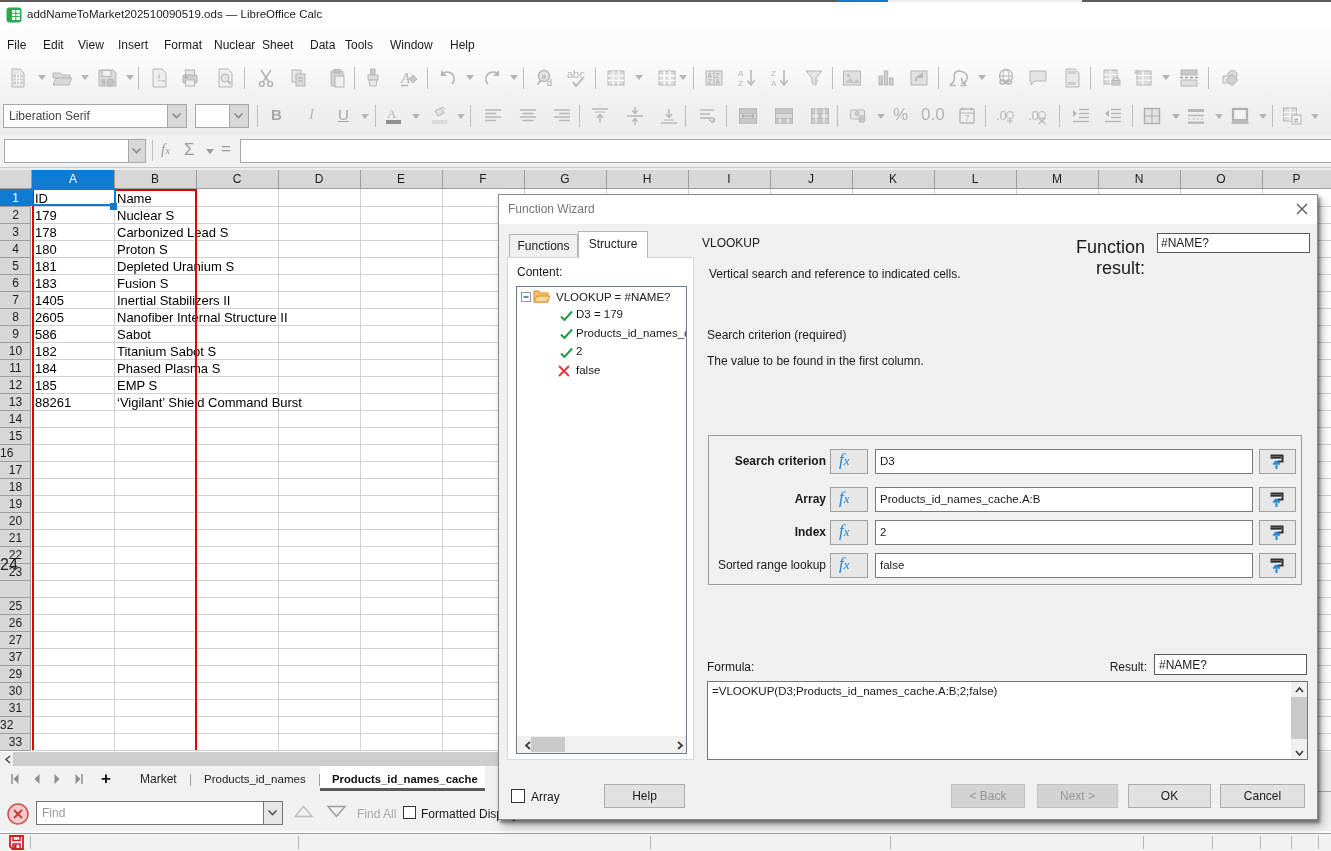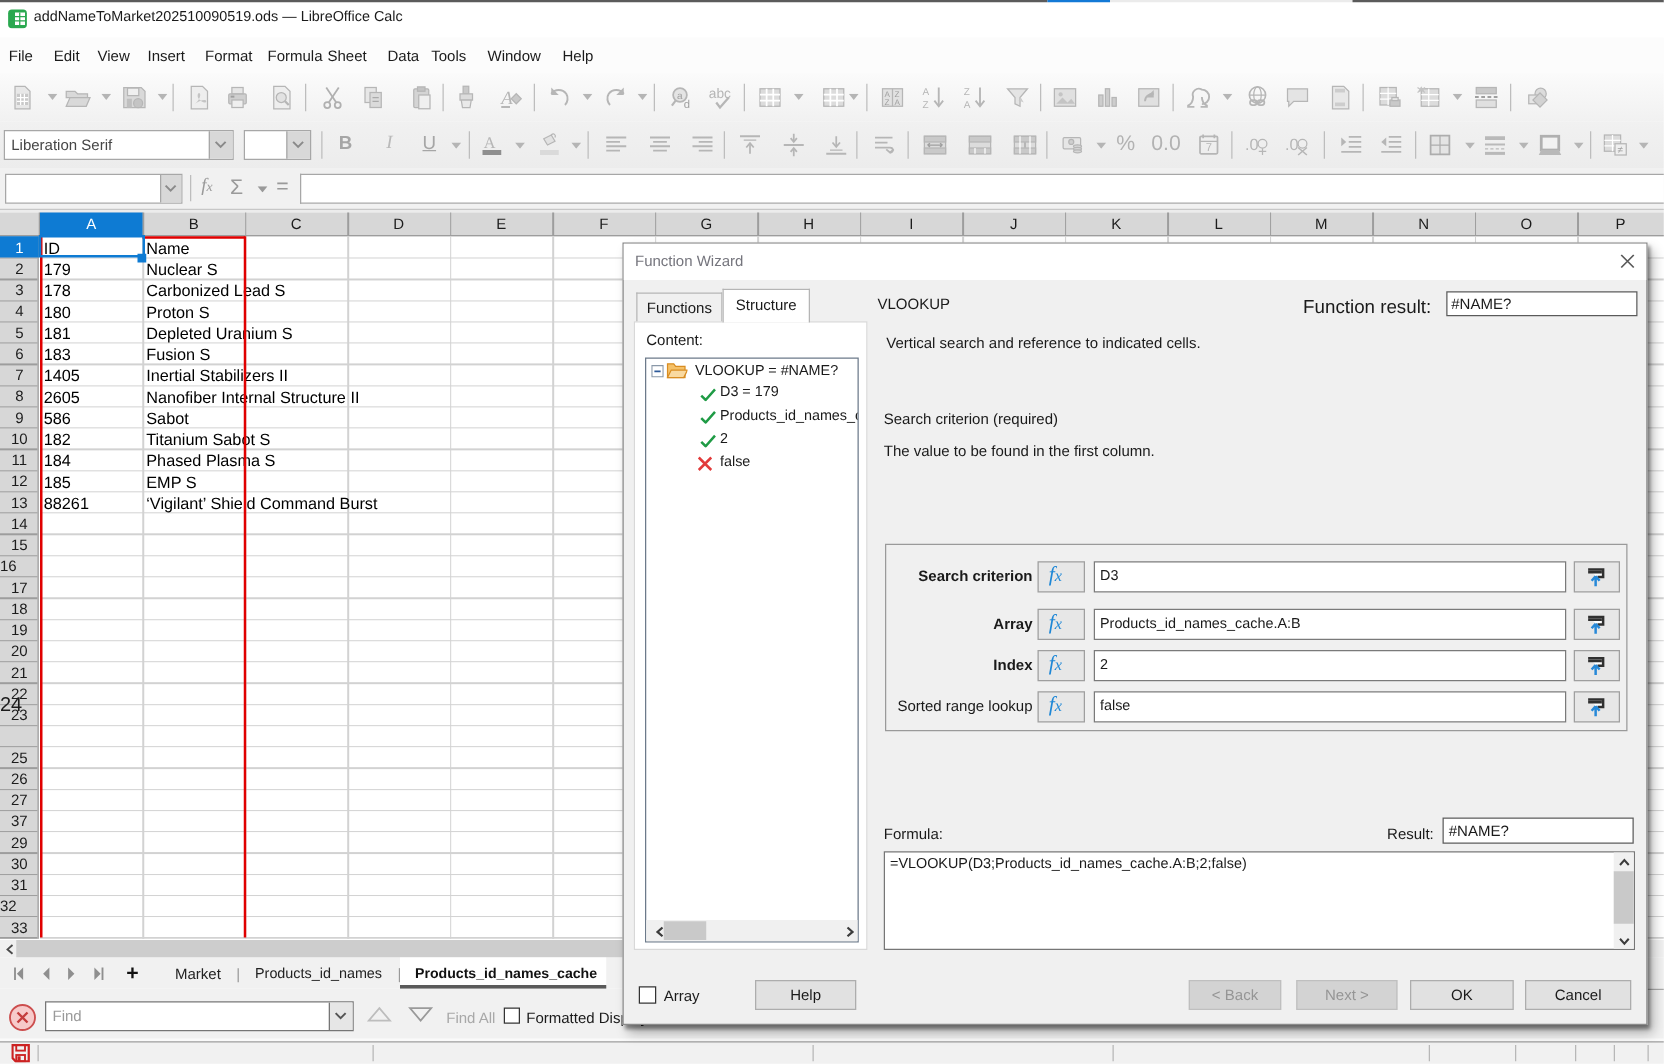--- a/index.html
+++ b/index.html
@@ -22,21 +22,21 @@
         <line x1="9.8" y1="3" x2="9.8" y2="13"></line>
       </g>
 </svg>
 <div class="ab" style="left:27px;top:8px;font-size:11.5px;color:#1b1b1b;white-space:pre">addNameToMarket202510090519.ods — LibreOffice Calc</div>
 <div class="ab" style="left:0;top:30px;width:1331px;height:28px;background:#fcfcfc"></div>
 <div class="ab" style="left:7px;top:38px;font-size:12px;color:#1b1b1b">File</div>
 <div class="ab" style="left:43px;top:38px;font-size:12px;color:#1b1b1b">Edit</div>
 <div class="ab" style="left:78px;top:38px;font-size:12px;color:#1b1b1b">View</div>
 <div class="ab" style="left:118px;top:38px;font-size:12px;color:#1b1b1b">Insert</div>
 <div class="ab" style="left:164px;top:38px;font-size:12px;color:#1b1b1b">Format</div>
-<div class="ab" style="left:214px;top:38px;font-size:12px;color:#1b1b1b">Formula</div>
+<div class="ab" style="left:214px;top:38px;font-size:12px;color:#1b1b1b">Nuclear</div>
 <div class="ab" style="left:262px;top:38px;font-size:12px;color:#1b1b1b">Sheet</div>
 <div class="ab" style="left:310px;top:38px;font-size:12px;color:#1b1b1b">Data</div>
 <div class="ab" style="left:345px;top:38px;font-size:12px;color:#1b1b1b">Tools</div>
 <div class="ab" style="left:390px;top:38px;font-size:12px;color:#1b1b1b">Window</div>
 <div class="ab" style="left:450px;top:38px;font-size:12px;color:#1b1b1b">Help</div>
 <div class="ab" style="left:0;top:58px;width:1331px;height:39px;background:linear-gradient(#fbfbfb,#f1f1f1)"></div>
 <div class="ab" style="left:0;top:97px;width:1331px;height:38px;background:linear-gradient(#f1f1f1,#ececec)"></div>
 <svg class="ab" style="left:7.0px;top:66.5px" width="22" height="22" viewBox="0 0 22 22">
       <path d="M5 2h8l4 4v14H5z" fill="#e8e8e8" stroke="#b6b6b6"></path>
       <rect x="6.5" y="8" width="9" height="9" fill="#c9c9c9"></rect>
@@ -672,21 +672,21 @@
 <div class="ab" style="left:576px;top:363.5px;font-size:11.5px;color:#1a1a1a;white-space:pre;max-width:110px;overflow:hidden">false</div>
 <div class="ab" style="left:516.5px;top:736px;width:169px;height:17px;background:#f0f0f0"></div>
 <svg class="ab" style="left:524px;top:741px" width="7" height="9" viewBox="0 0 7 9">
       <path d="M6 1L2 4.5 6 8" fill="none" stroke="#3c3c3c" stroke-width="1.8"></path>
     </svg>
 <div class="ab" style="left:531px;top:737px;width:34px;height:15px;background:#c9c9c9"></div>
 <svg class="ab" style="left:677px;top:741px" width="7" height="9" viewBox="0 0 7 9">
       <path d="M1 1l4 3.5L1 8" fill="none" stroke="#3c3c3c" stroke-width="1.8"></path>
     </svg>
 <div class="ab" style="left:702px;top:236px;font-size:12px;color:#1a1a1a">VLOOKUP</div>
-<div class="ab" style="left:1038px;top:237px;width:107px;text-align:right;font-size:15px;color:#1a1a1a">Function result:</div>
+<div class="ab" style="left:1038px;top:237px;width:107px;text-align:right;font-size:18px;color:#1a1a1a">Function result:</div>
 <div class="ab" style="left:1157px;top:233px;width:153px;height:20px;background:#fff;border:1px solid #5a5a5a"></div>
 <div class="ab" style="left:1161px;top:236px;font-size:12px;color:#1a1a1a">#NAME?</div>
 <div class="ab" style="left:709px;top:267px;font-size:12px;color:#1a1a1a">Vertical search and reference to indicated cells.</div>
 <div class="ab" style="left:707px;top:328px;font-size:12px;color:#1a1a1a">Search criterion (required)</div>
 <div class="ab" style="left:707px;top:354px;font-size:12px;color:#1a1a1a">The value to be found in the first column.</div>
 <div class="ab" style="left:708px;top:435px;width:594px;height:150px;border:1px solid #9a9a9a"></div>
 <div class="ab" style="left:708px;top:454px;width:118px;text-align:right;font-size:12px;font-weight:bold;color:#1a1a1a">Search criterion</div>
 <div class="ab" style="left:830px;top:449px;width:38px;height:25px;background:#e7e7e7;border:1px solid #9f9f9f"></div>
 <div class="ab" style="left:839px;top:450px;font-size:17px;font-style:italic;color:#1e87d6;font-family:'Liberation Serif'">f<span style="font-size:13px">x</span></div>
 <div class="ab" style="left:875px;top:449px;width:378px;height:25px;background:#fff;border:1px solid #7a7a7a"></div>

